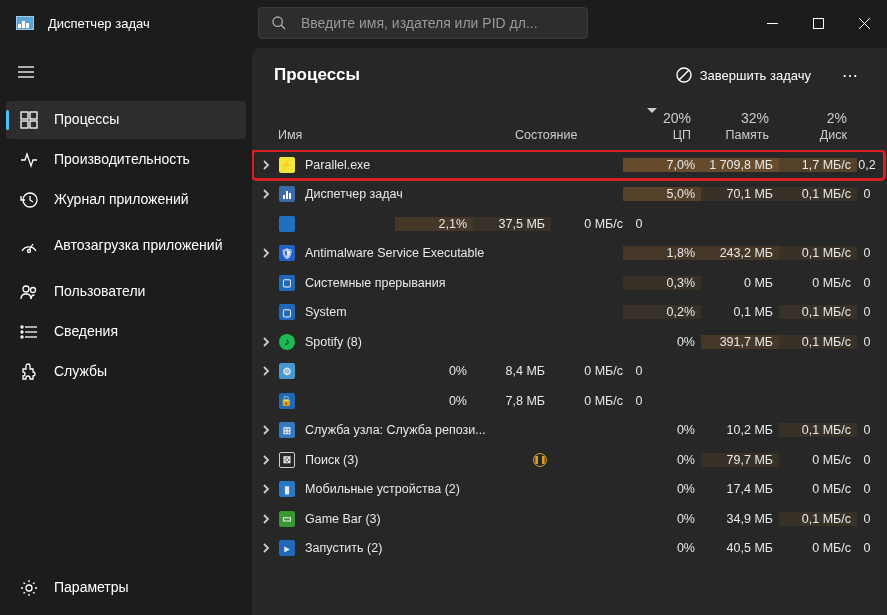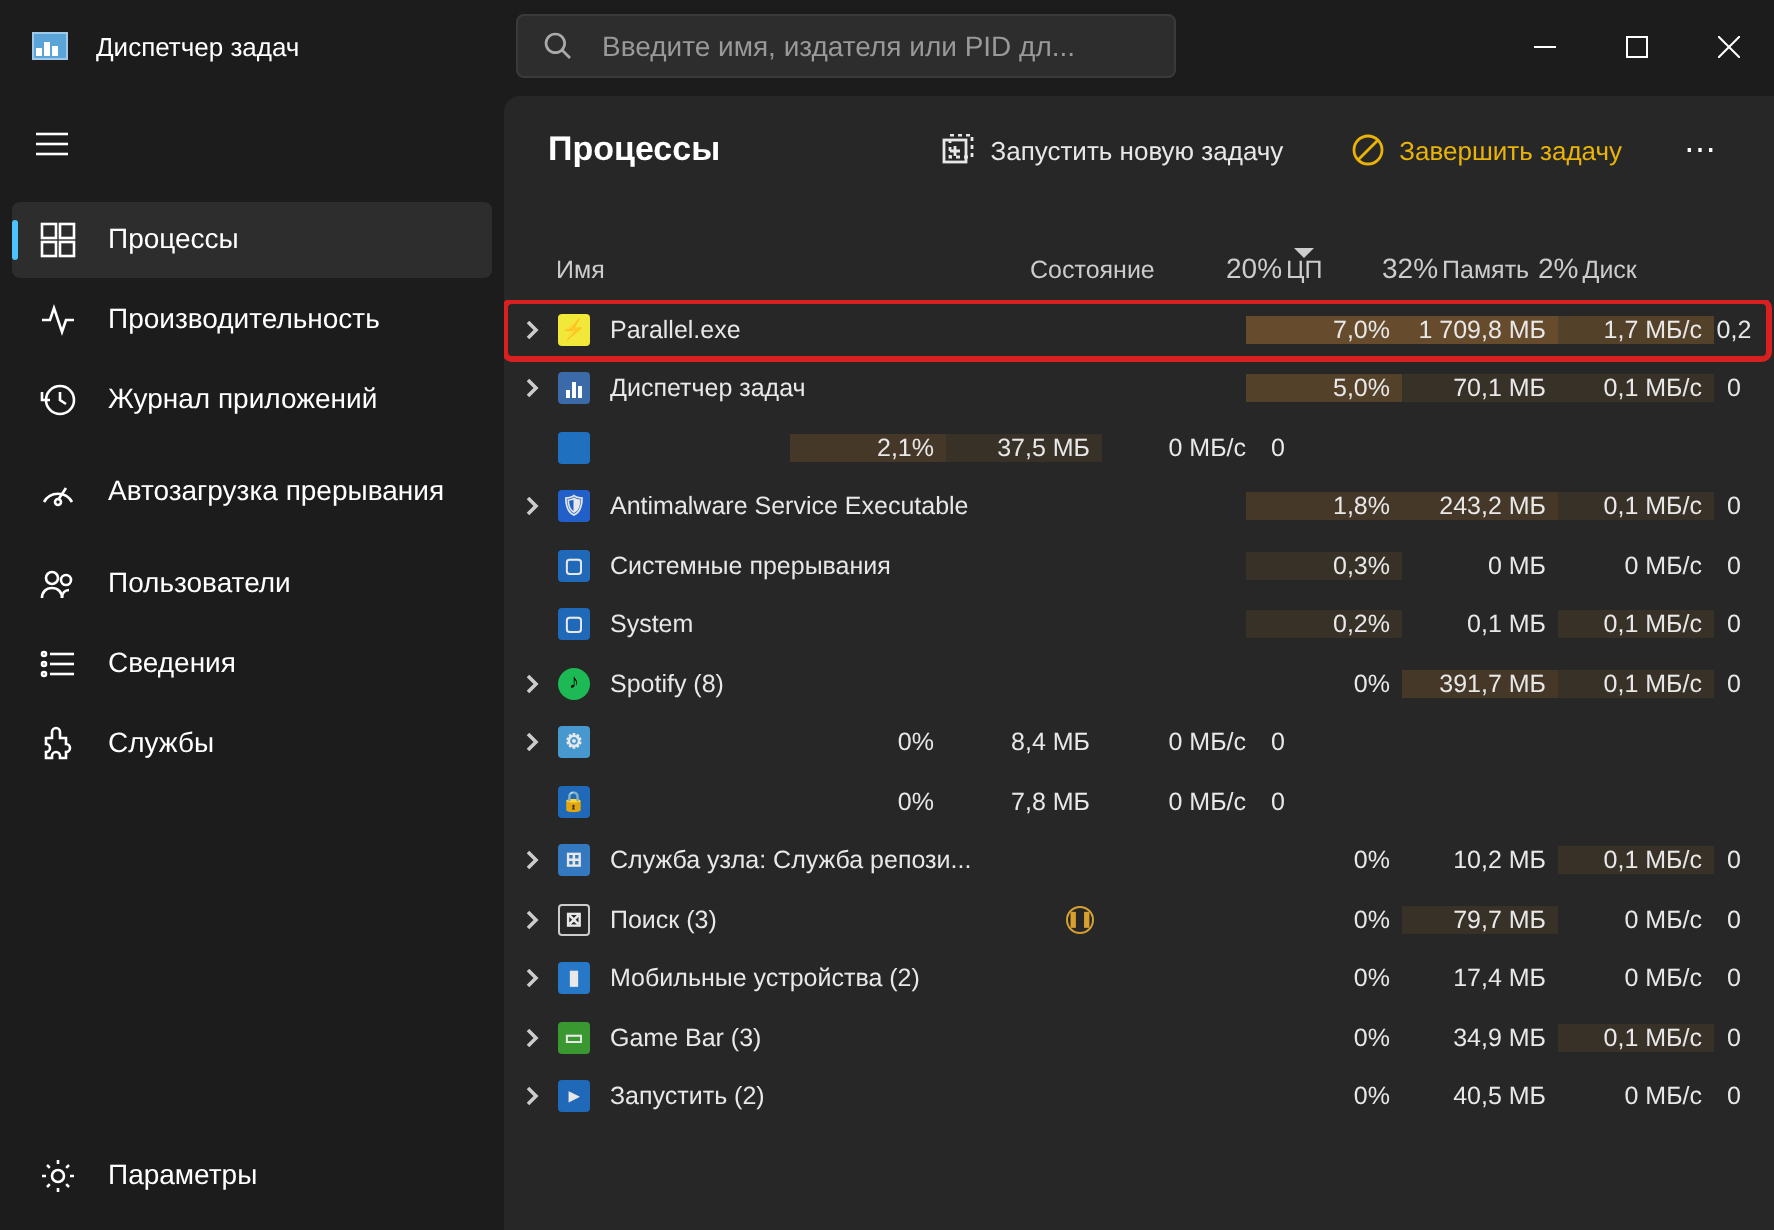--- a/index.html
+++ b/index.html
@@ -24,27 +24,27 @@
 .nav-item.active::before{content:'';position:absolute;left:0;top:9px;bottom:9px;width:3px;background:#4cc2ff;border-radius:2px}
 .nav-item.multiline{height:50px}
 .nav-icon{width:18px;height:18px;display:flex;align-items:center;justify-content:center;flex-shrink:0}
 .nav-icon svg{width:18px;height:18px;stroke:#fff;fill:none;stroke-width:1.3}
 .nav-label{font-size:14px;line-height:1.25}
 .settings-item{margin-top:auto;margin-bottom:8px}
 .main{flex:1;background:#272727;border-top-left-radius:8px;display:flex;flex-direction:column;overflow:hidden;margin-top:2px}
 .main-header{display:flex;align-items:center;height:54px;padding:0 18px 0 22px;gap:10px}
 .main-title{font-size:17px;font-weight:600;flex:1}
 .header-btn{display:flex;align-items:center;gap:8px;height:34px;padding:0 12px;border-radius:4px;font-size:13px;color:#e8e8e8}
-.header-btn.disabled{color:#eab308}
+.header-btn.disabled{color:#ffffff}
 .header-btn svg{width:16px;height:16px;stroke:currentColor;fill:none;stroke-width:1.4}
 .more-btn{width:36px;display:flex;align-items:center;justify-content:center;font-size:16px;letter-spacing:2px}
 .table-header{display:flex;align-items:flex-end;height:48px;padding:0 20px 8px 26px;font-size:12.5px;color:#ccc;position:relative}
 .th-name{flex:1}
 .th-status{width:98px}
-.th-stat{width:78px;text-align:right;display:flex;flex-direction:row;align-items:flex-end;gap:2px;position:relative}
+.th-stat{width:78px;text-align:right;display:flex;flex-direction:column;align-items:flex-end;gap:2px;position:relative}
 .th-stat .pct{font-size:14px}
 .th-stat.has-caret::before{content:'';position:absolute;top:-2px;left:50%;transform:translateX(-50%);border:5px solid transparent;border-top-color:#ccc;border-bottom:none}
 .th-extra{width:20px}
 .rows{flex:1;overflow-y:auto;padding:0 2px 0 0}
 .rows::-webkit-scrollbar{width:14px}
 .rows::-webkit-scrollbar-track{background:transparent}
 .rows::-webkit-scrollbar-thumb{background:#555;border-radius:7px;border:4px solid #272727}
 .row{display:flex;align-items:center;height:29.5px;padding:0 8px 0 2px;font-size:12.5px;color:#e8e8e8}
 .row.highlighted{outline:3px solid #d82020;outline-offset:-2px;border-radius:4px}
 .expander{width:24px;display:flex;align-items:center;justify-content:center;color:#aaa}
@@ -154,21 +154,21 @@
       <div class="nav-label">Журнал приложений</div>
     </div>
     <div class="nav-item multiline">
       <div class="nav-icon">
           <svg viewBox="0 0 18 18">
             <path d="M2 14 A8 8 0 0 1 16 14"></path>
             <line x1="9" y1="13" x2="13" y2="7"></line>
             <circle cx="9" cy="14" r="1.5"></circle>
           </svg>
         </div>
-      <div class="nav-label">Автозагрузка прерывания</div>
+      <div class="nav-label">Автозагрузка приложений</div>
     </div>
     <div class="nav-item">
       <div class="nav-icon">
           <svg viewBox="0 0 18 18">
             <circle cx="6" cy="6" r="3"></circle>
             <circle cx="13" cy="7" r="2.5"></circle>
             <path d="M1 16c0-3 2-5 5-5s5 2 5 5"></path>
             <path d="M11 16c0-2.5 1.5-4 3.5-4"></path>
           </svg>
         </div>
@@ -203,29 +203,20 @@
             <path d="M9 1v2M9 15v2M1 9h2M15 9h2M3.5 3.5l1.4 1.4M13.1 13.1l1.4 1.4M3.5 14.5l1.4-1.4M13.1 4.9l1.4-1.4"></path>
           </svg>
         </div>
       <div class="nav-label">Параметры</div>
     </div>
   </div>
 
   <div class="main">
     <div class="main-header">
       <div class="main-title">Процессы</div>
-      <div class="header-btn">
-        <svg viewBox="0 0 16 16">
-            <rect x="1" y="3" width="11" height="11"></rect>
-            <rect x="4" y="0.5" width="11" height="11" stroke-dasharray="2"></rect>
-            <line x1="6.5" y1="6" x2="6.5" y2="11"></line>
-            <line x1="4" y1="8.5" x2="9" y2="8.5"></line>
-          </svg>
-        <span>Запустить новую задачу</span>
-      </div>
       <div class="header-btn disabled">
         <svg viewBox="0 0 16 16">
             <circle cx="8" cy="8" r="7"></circle>
             <line x1="3" y1="13" x2="13" y2="3"></line>
           </svg>
         <span>Завершить задачу</span>
       </div>
       <div class="more-btn">⋯</div>
     </div>
 

